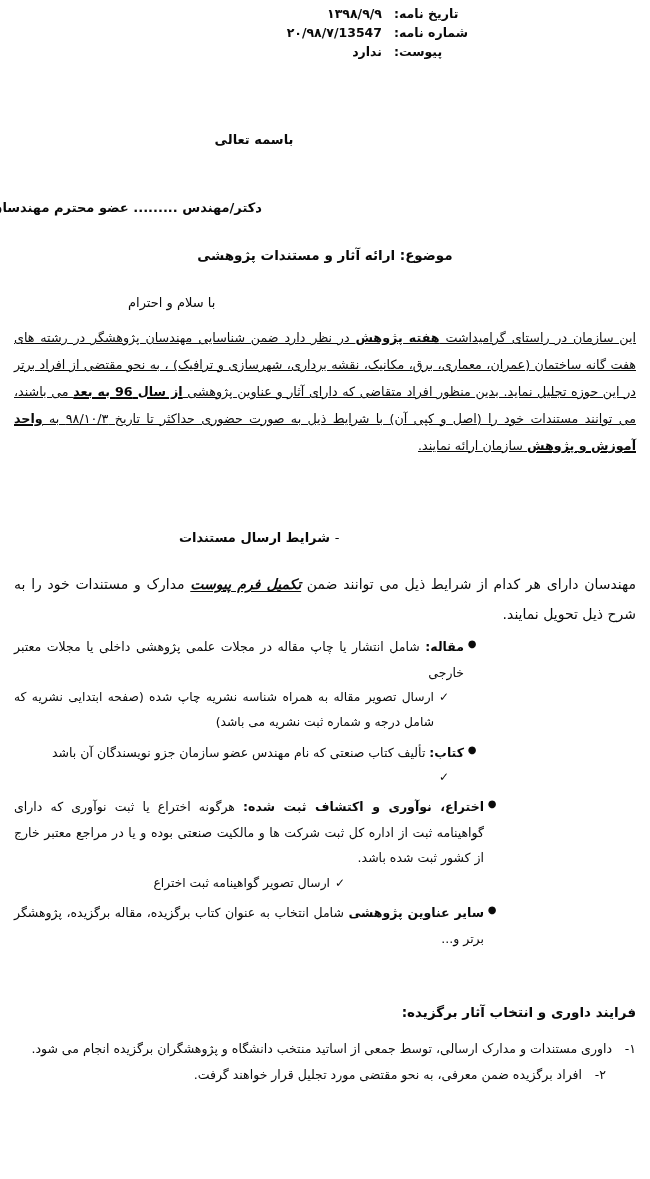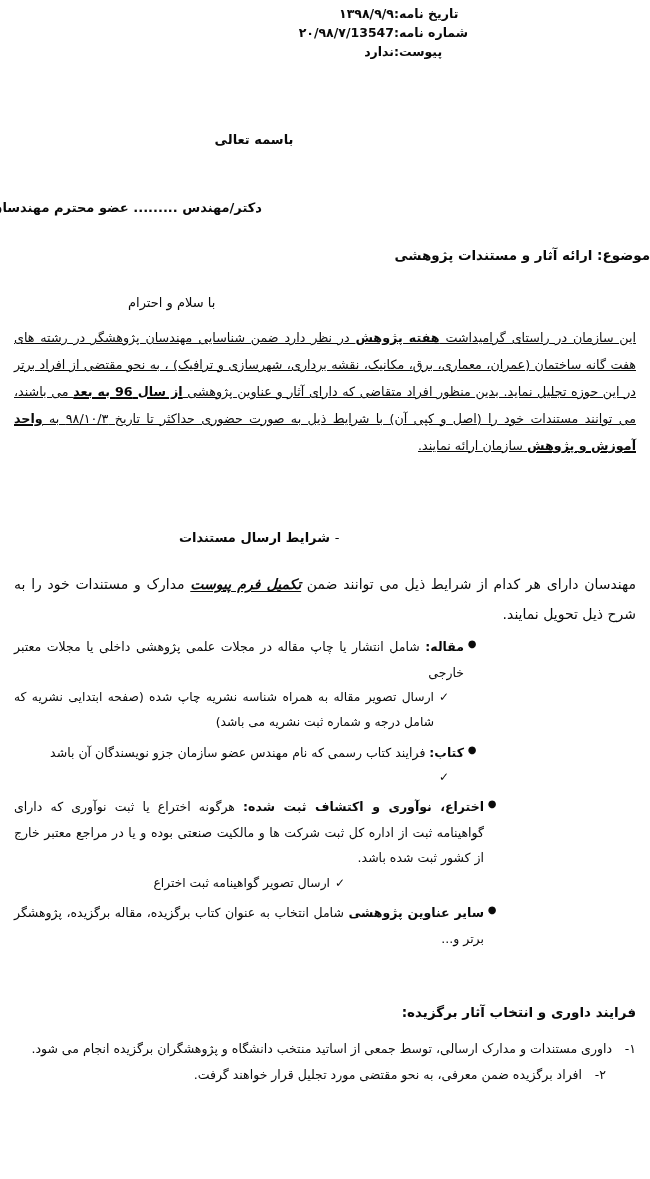--- a/index.html
+++ b/index.html
@@ -47,20 +47,21 @@
     letter-spacing: 0px;
     white-space: nowrap;
     text-align: left;
     width: 86px;
     direction: rtl;
   }
   .lh-value {
     font-weight: bold;
     font-size: 12.5px;
     white-space: nowrap;
+    margin-right: 12px;
     direction: ltr;
     unicode-bidi: embed;
   }
   .lh-value.rtl-val {
     direction: rtl;
   }
 
   
   .basmala {
     position: absolute;
@@ -110,21 +111,21 @@
     white-space: nowrap;
   }
 
   
   .subject {
     position: absolute;
     top: 247px;
     right: 0;
     width: 100%;
     box-sizing: border-box;
-    text-align: right;
+    text-align: center;
     font-weight: bold;
     font-size: 13.5px;
   }
   .greeting {
     position: absolute;
     top: 295px;
     right: 0;
     width: 100%;
     box-sizing: border-box;
     padding-left: 128px;
@@ -338,21 +339,21 @@
     </div>
     <div class="check-item">
       <span class="marker">✓</span>
       <span class="btext">ارسال تصویر مقاله به همراه شناسه نشریه چاپ شده (صفحه ابتدایی نشریه که شامل درجه و شماره ثبت نشریه می باشد)</span>
     </div>
 
     <div class="bullet-spacer"></div>
 
     <div class="bullet-item lvl1">
       <span class="marker">●</span>
-      <span class="btext"><b>کتاب:</b><span> فرایند کتاب رسمی که نام مهندس عضو سازمان جزو نویسندگان آن باشد</span></span>
+      <span class="btext"><b>کتاب:</b><span> تألیف کتاب صنعتی که نام مهندس عضو سازمان جزو نویسندگان آن باشد</span></span>
     </div>
     <div class="check-item">
       <span class="marker">✓</span>
     </div>
 
     <div class="bullet-spacer"></div>
 
     <div class="bullet-item lvl1" style="padding-right:150px;">
       <span class="marker">●</span>
       <span class="btext"><b>اختراع، نوآوری و اکتشاف ثبت شده:</b><span> هرگونه اختراع یا ثبت نوآوری که دارای گواهینامه ثبت از اداره کل ثبت شرکت ها و مالکیت صنعتی بوده و یا در مراجع معتبر خارج از کشور ثبت شده باشد.</span></span>

